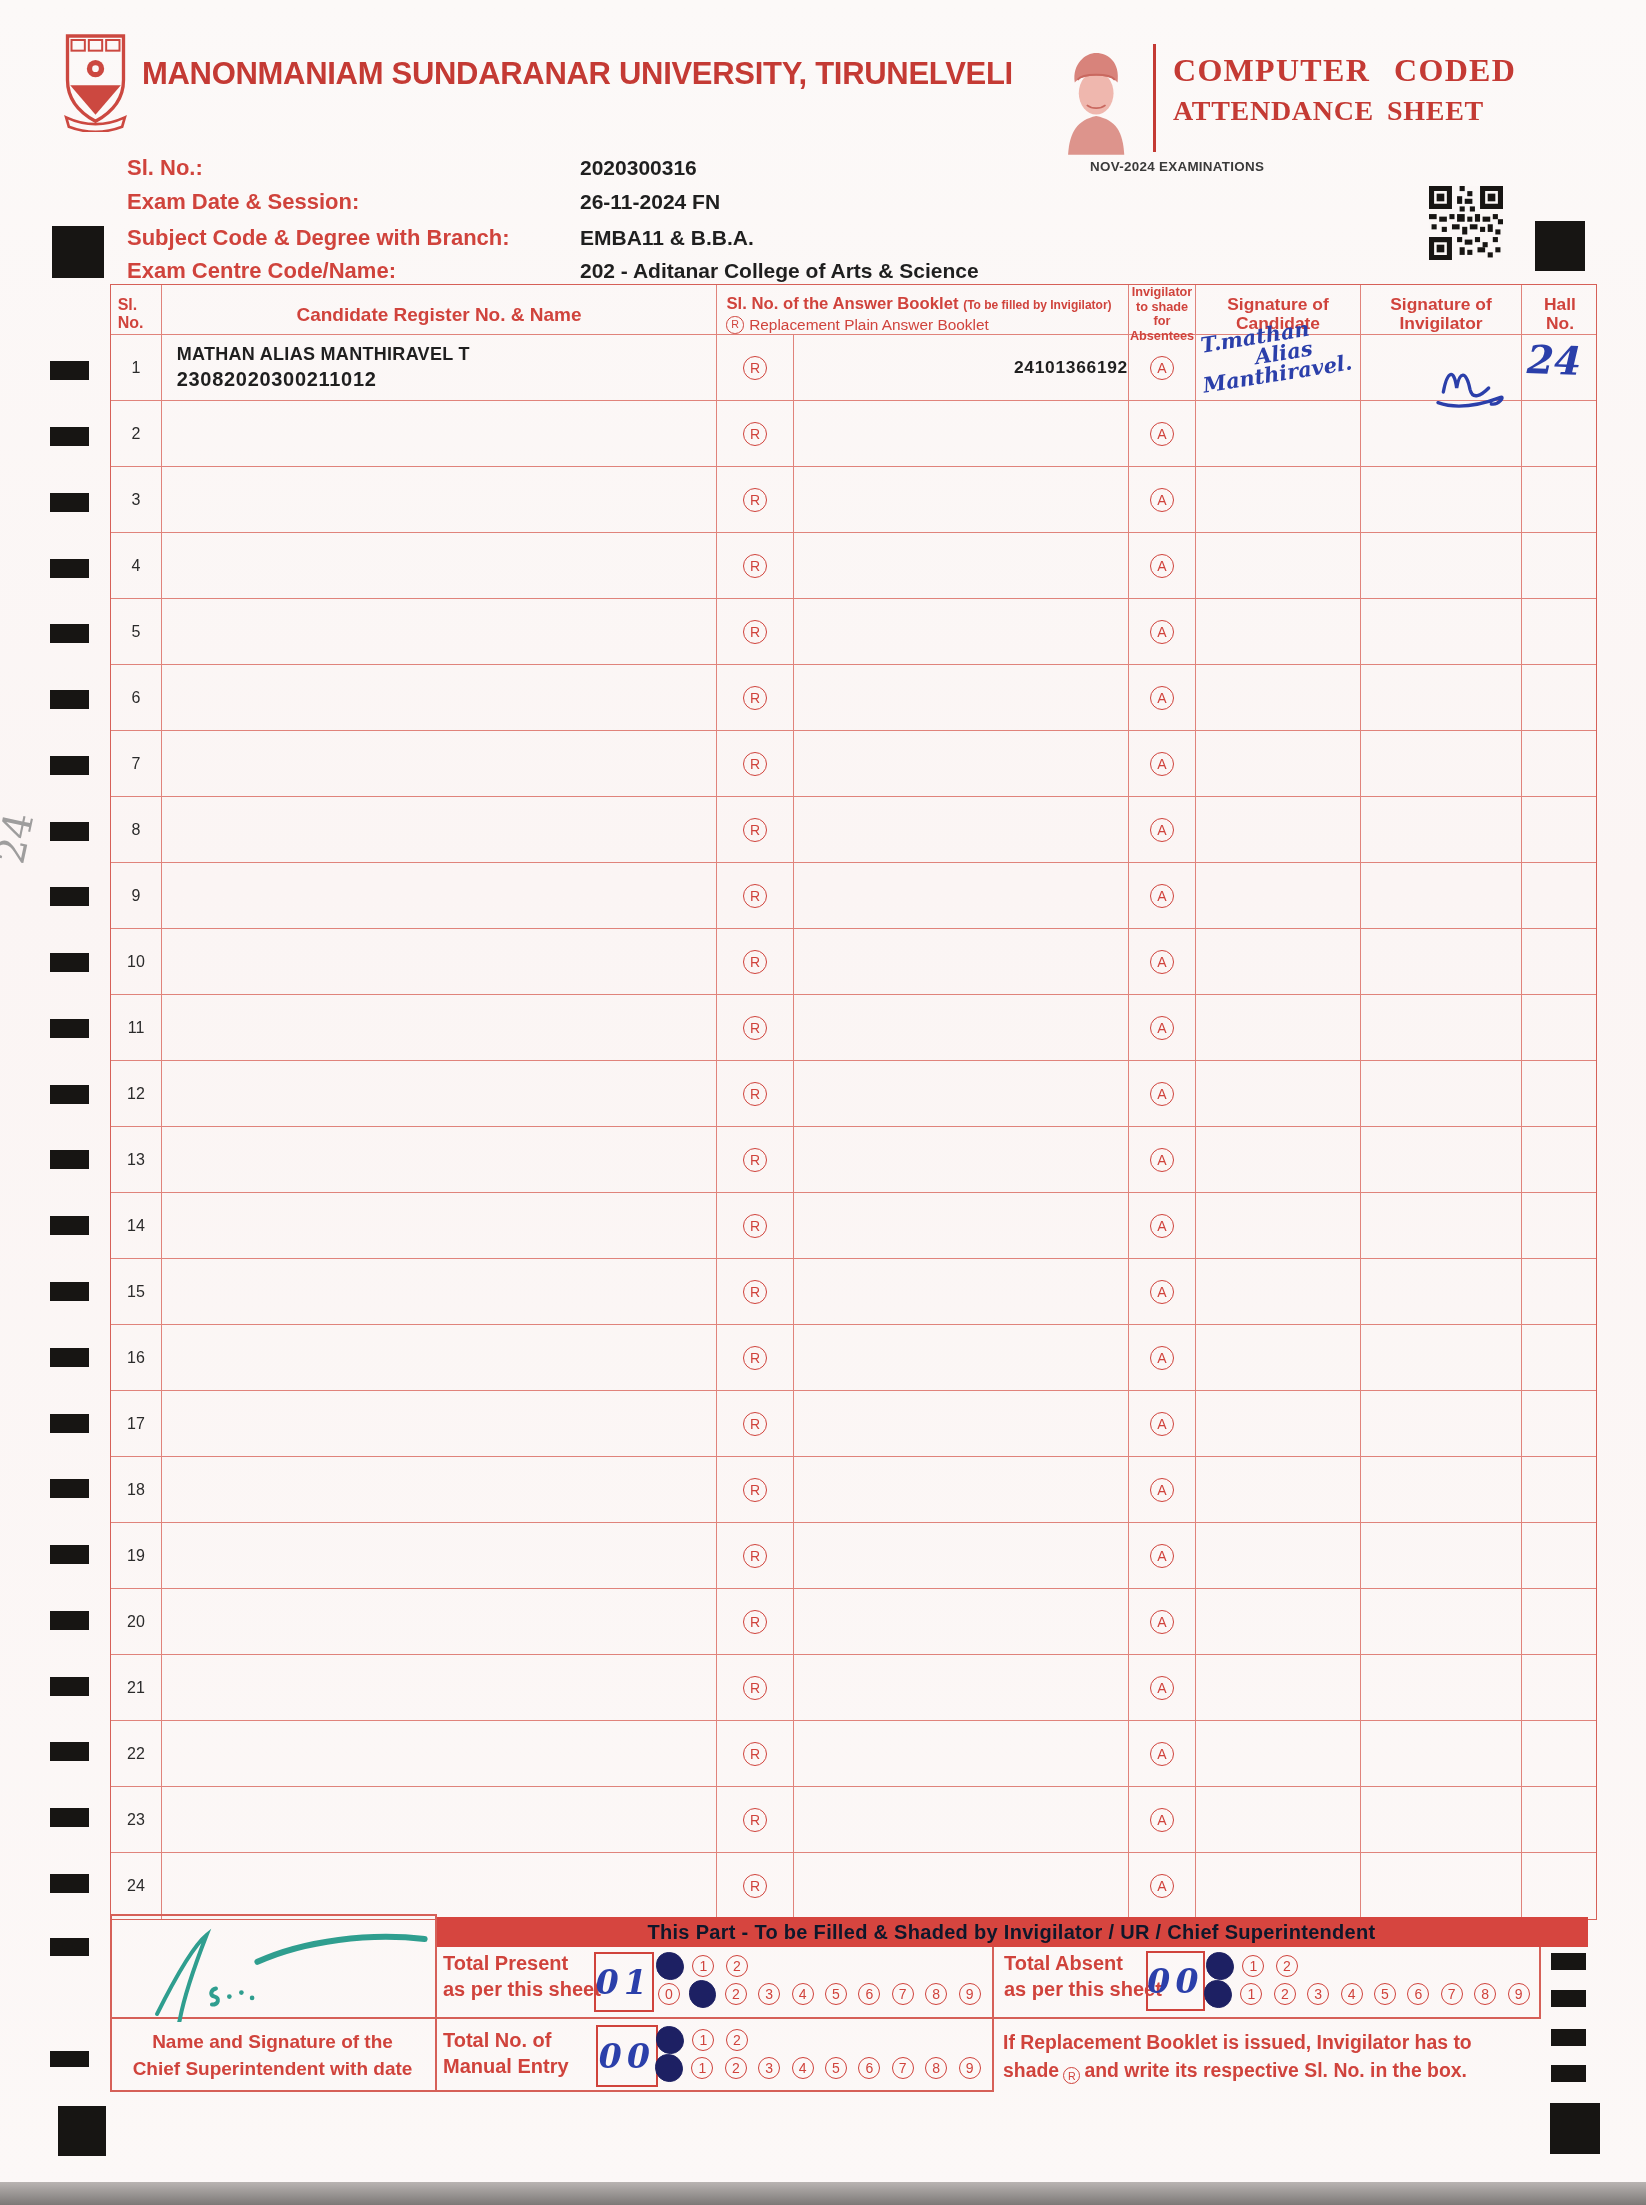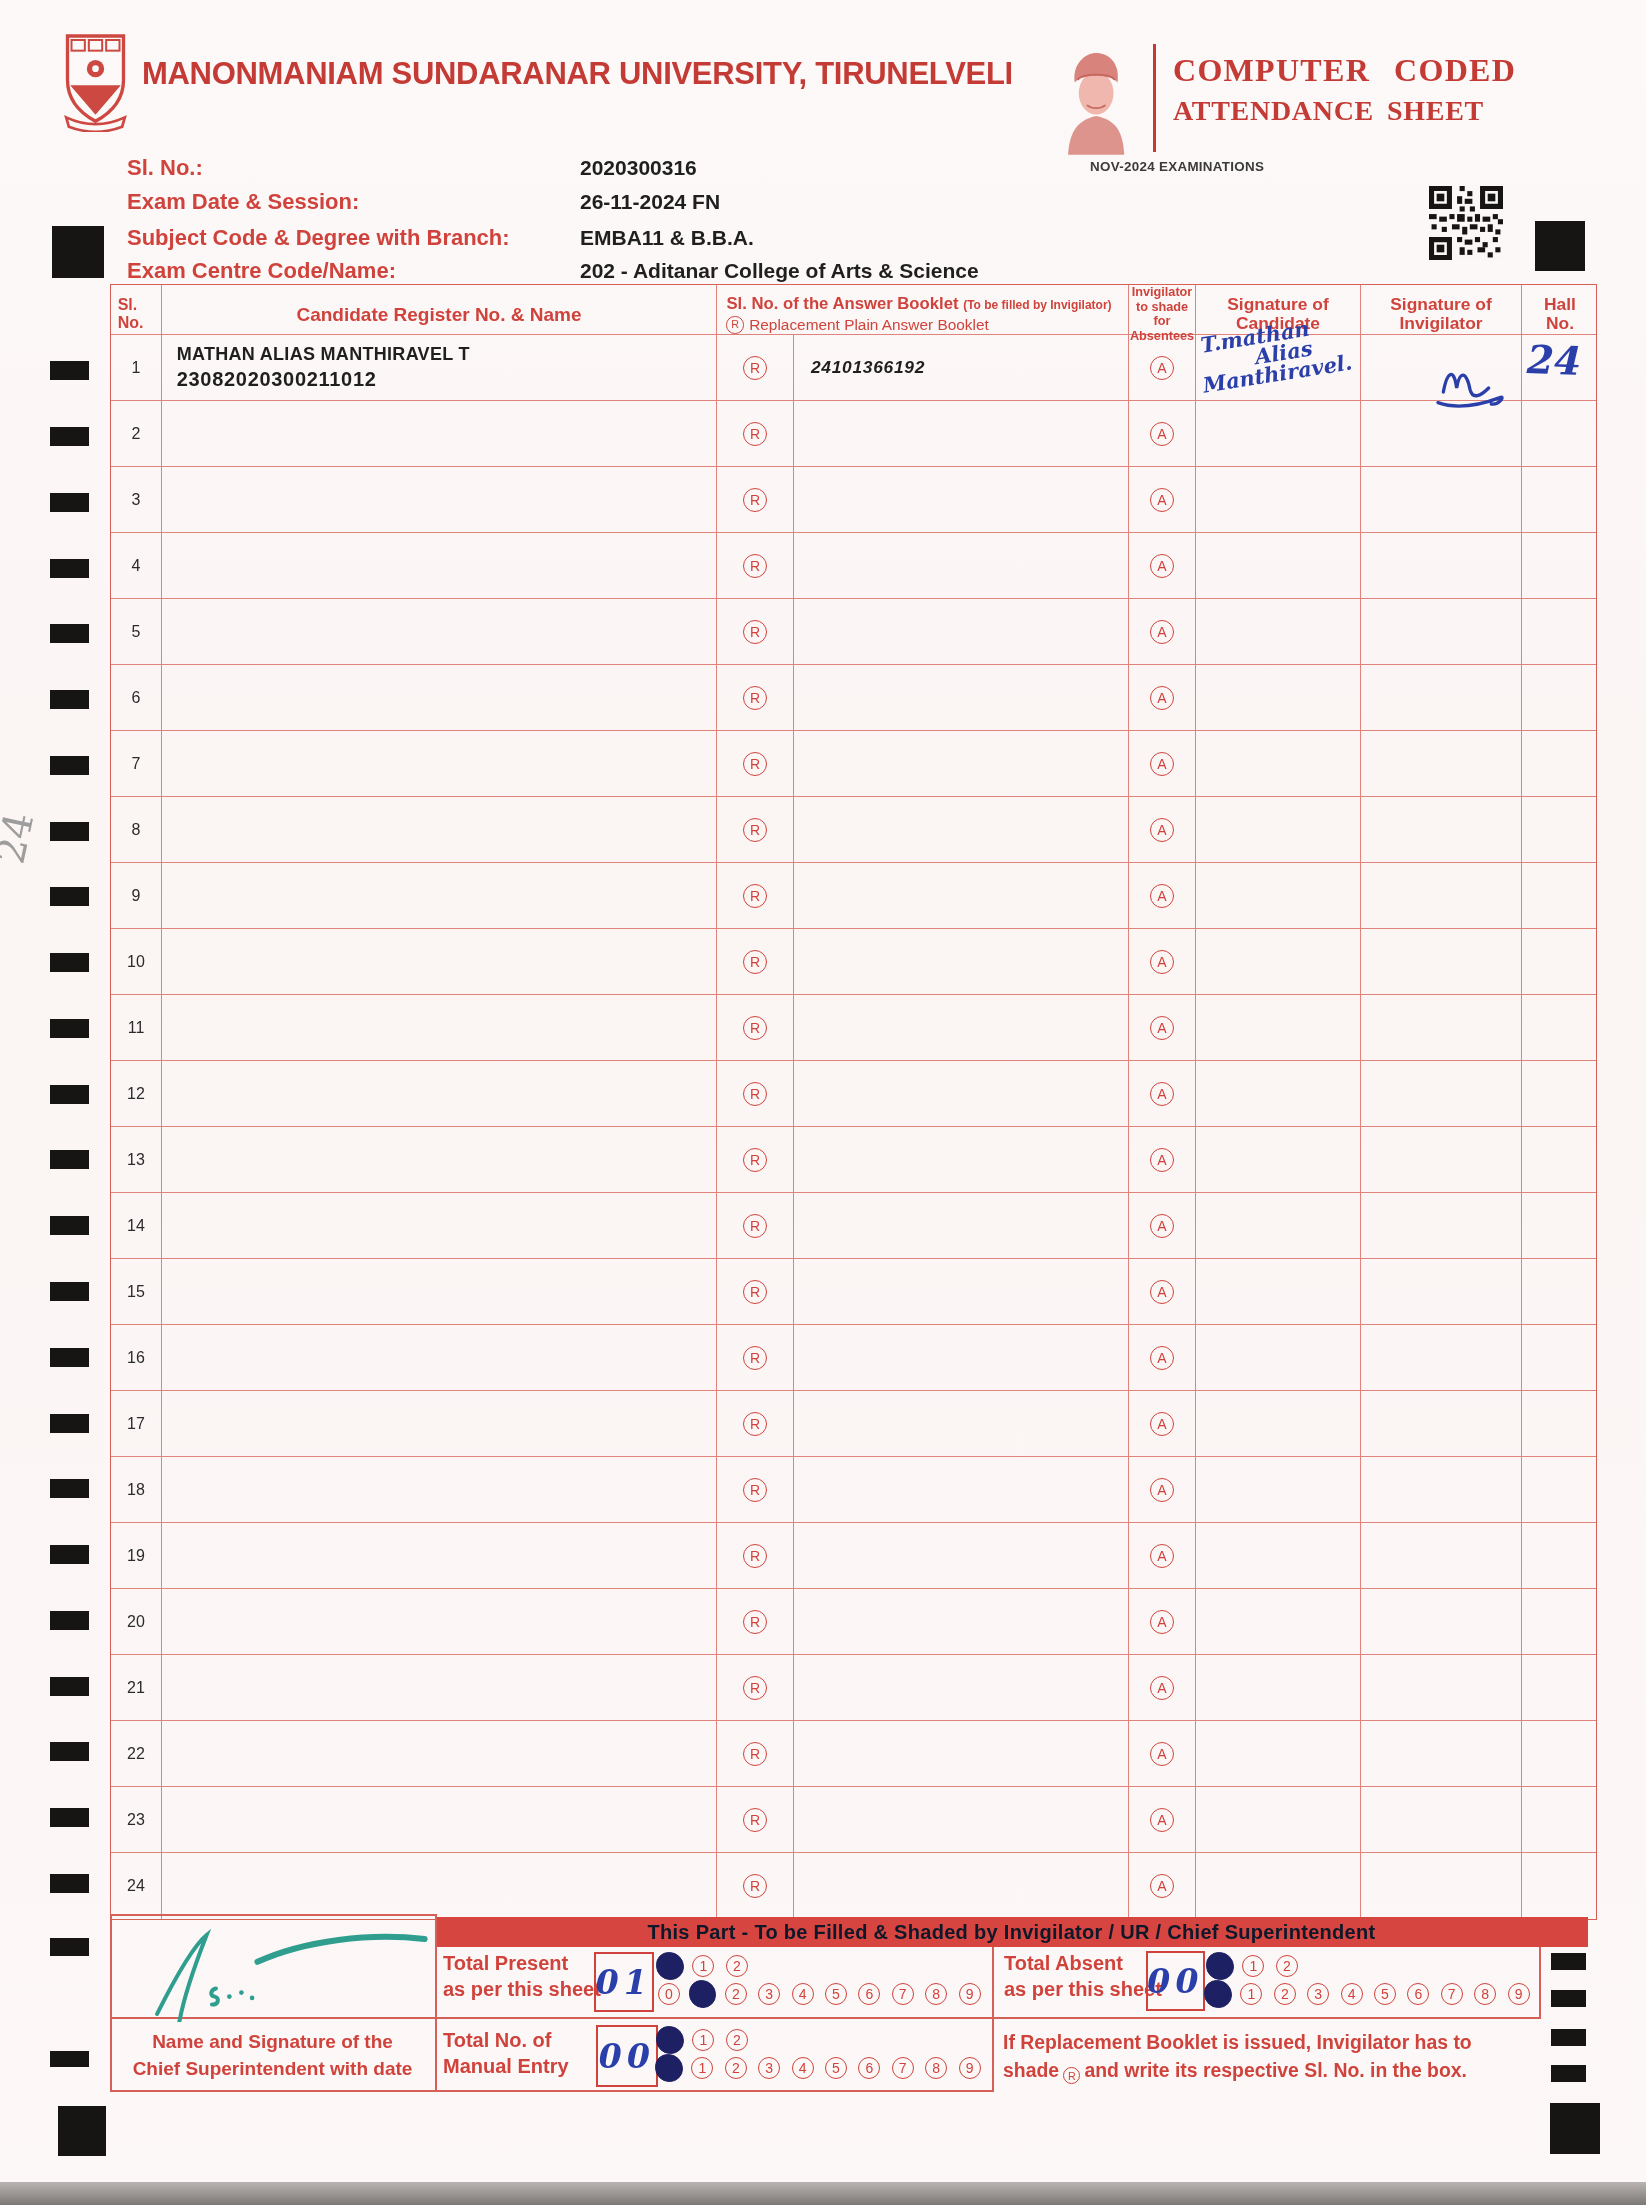--- a/index.html
+++ b/index.html
@@ -38,21 +38,21 @@
   .h-book{font-size:16.7px;align-items:flex-start;padding-left:9.4px;line-height:1.3;}
   .h-book .sub{font-weight:normal;font-size:15.4px;display:flex;align-items:center;gap:5.4px;}
   .h-book .paren{font-weight:bold;font-size:12px;}
   .h-abs{font-size:12.7px;line-height:1.15;}
   .h-sig{font-size:17.4px;}
   .h-hall{font-size:17.4px;}
   .c-sl{font-size:16px;color:#2b2b2b;font-weight:500;}
   .c-name{flex-direction:column;align-items:flex-start;justify-content:center;padding-left:14.7px;}
   .cand-name{font-size:18px;font-weight:bold;color:var(--blk);letter-spacing:0.3px;}
   .cand-reg{font-size:20px;font-weight:bold;color:var(--blk);letter-spacing:0.7px;margin-top:2.7px;}
-  .c-book{justify-content:flex-start;padding-left:17px;font-style:italic;}
+  .c-book{justify-content:flex-end;padding-left:17px;}
   .booklet-no{font-size:17.4px;font-weight:bold;color:var(--blk);letter-spacing:0.7px;}
   .circ{width:24px;height:24px;border:1.3px solid var(--red);border-radius:50%;color:var(--red);
         display:flex;align-items:center;justify-content:center;font-size:14px;font-weight:500;}
   .circ-sm{display:inline-flex;width:17.4px;height:17.4px;border:1.3px solid var(--red);border-radius:50%;color:var(--red);
         align-items:center;justify-content:center;font-size:10.7px;font-weight:normal;flex:none;}
   
   .hand{font-family:"DejaVu Serif",serif;font-style:italic;color:var(--pen);}
   .sig-cand{left:1203px;top:324px;transform:rotate(-9deg);line-height:0.95;z-index:5;}
   .sig-cand .l0{font-size:21px;font-weight:bold;}
   .sig-cand .l1{font-size:21px;font-weight:bold;margin-left:52px;}

